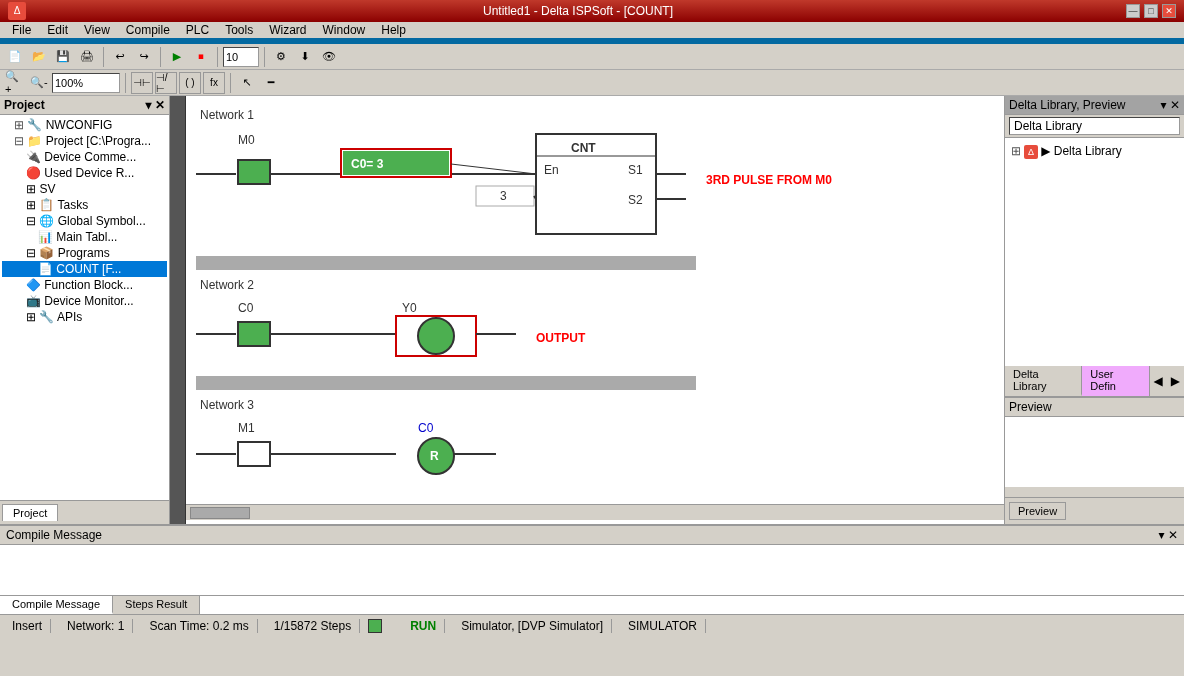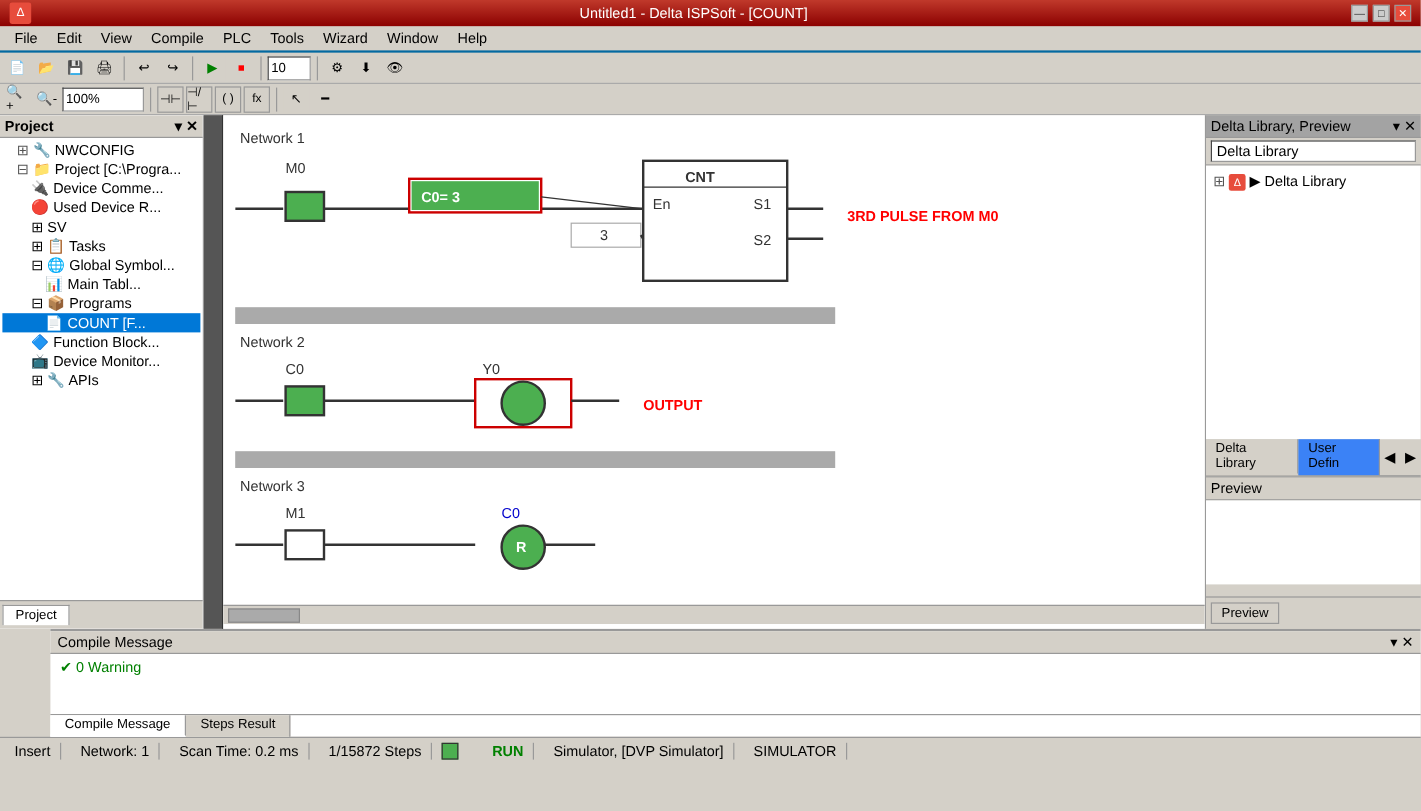--- a/index.html
+++ b/index.html
@@ -18,21 +18,21 @@
     #title-bar .win-controls { display: flex; gap: 4px; }
     #title-bar .win-btn { width: 14px; height: 14px; background: #ccc; border: 1px solid #999; cursor: pointer; font-size: 9px; display: flex; align-items: center; justify-content: center; color: #333; }
 
     
     #menu-bar {
       background: #d4d0c8;
       height: 22px;
       display: flex;
       align-items: center;
       padding: 0 4px;
-      border-bottom: 2px solid #0369a1;
+      border-bottom: 6px solid #0369a1;
     }
     #menu-bar .menu-item { padding: 2px 8px; cursor: pointer; font-size: 12px; }
 
     
     .toolbar-row {
       background: #d4d0c8;
       height: 26px;
       display: flex;
       align-items: center;
       padding: 2px 4px;
@@ -96,35 +96,34 @@
       background: #a3a3a3;
       padding: 2px 4px;
       font-size: 11px;
       border-bottom: 1px solid #999;
       display: flex;
       justify-content: space-between;
     }
     #delta-lib-content { flex: 1; background: white; padding: 4px; overflow-y: auto; }
     .lib-item { font-size: 11px; padding: 2px; cursor: pointer; }
     #lib-tabs { display: flex; border-bottom: 1px solid #999; }
-    .lib-tab { padding: 2px 8px; font-size: 11px; cursor: pointer; background: #3b82f6; border-right: 1px solid #999; }
+    .lib-tab { padding: 2px 8px; font-size: 11px; cursor: pointer; background: #f0abfc; border-right: 1px solid #999; }
     .lib-tab.active { background: #d4d0c8; border-bottom: 2px solid #d4d0c8; }
     #preview-section { height: 100px; border-top: 1px solid #999; }
     #preview-header { padding: 2px 4px; font-size: 11px; background: #d4d0c8; border-bottom: 1px solid #999; }
     #preview-content { background: white; height: 70px; }
     #preview-btn { padding: 2px 8px; font-size: 11px; cursor: pointer; background: #d4d0c8; border: 1px solid #999; margin: 2px; }
 
     
     #compile-panel {
       height: 90px;
       background: white;
       border-top: 2px solid #999;
       display: flex;
       flex-direction: column;
-      margin-left: 42px;
     }
     #compile-header {
       background: #d4d0c8;
       padding: 2px 6px;
       font-size: 11px;
       border-bottom: 1px solid #999;
       display: flex;
       justify-content: space-between;
       align-items: center;
     }
@@ -408,21 +407,20 @@
   </div>
 
 </div>
 
 <div id="compile-panel">
   <div id="compile-header">
     <span>Compile Message</span>
     <span>▾ ✕</span>
   </div>
   <div id="compile-content">
-    <div style="color:green;">✔  0 Warning</div>
   </div>
   <div id="compile-tabs">
     <div class="compile-tab active">Compile Message</div>
     <div class="compile-tab">Steps Result</div>
   </div>
 </div>
 
 <div id="status-bar">
   <span class="status-seg">Insert</span>
   <span class="status-seg">Network: 1</span>

